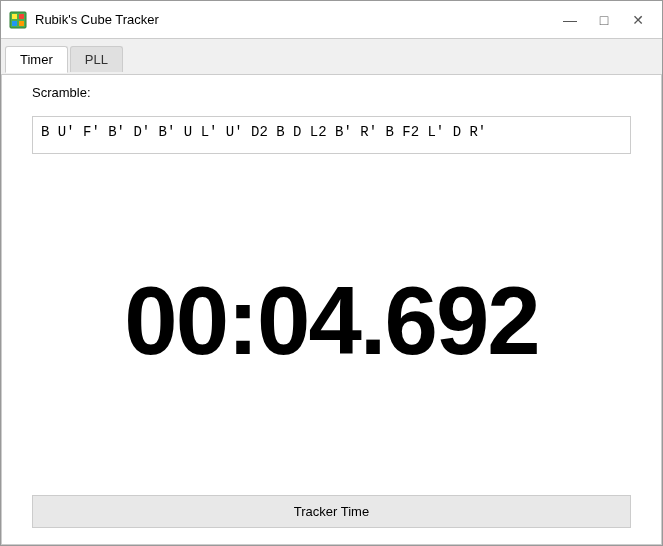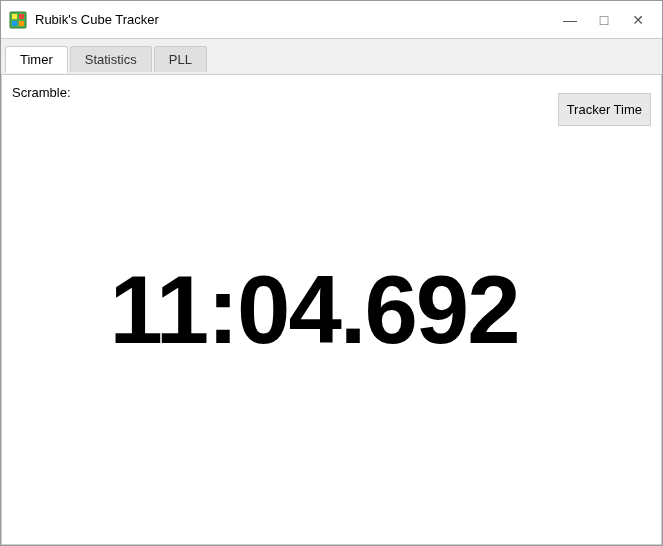--- a/index.html
+++ b/index.html
@@ -97,22 +97,22 @@
       border-bottom: 1px solid #ffffff;
       margin-bottom: -1px;
       font-weight: normal;
       color: #000;
     }
 
     .content {
       background: #ffffff;
       flex: 1;
       display: flex;
-      flex-direction: row;
-      padding: 10px 10px;
+      flex-direction: column;
+      padding: 10px 30px;
       border: 1px solid #ccc;
       border-top: none;
       gap: 10px;
     }
 
     .scramble-label {
       font-size: 13px;
       color: #000;
       margin-bottom: 6px;
     }
@@ -180,30 +180,30 @@
     <span class="title-bar-title">Rubik's Cube Tracker</span>
     <div class="title-bar-controls">
       <button class="title-bar-btn">—</button>
       <button class="title-bar-btn">□</button>
       <button class="title-bar-btn close">✕</button>
     </div>
   </div>
 
   <div class="tab-bar">
     <div class="tab active">Timer</div>
-    <div class="tab">Statistics</div>
     <div class="tab">PLL</div>
   </div>
 
   <div class="content">
 
     <div class="scramble-label">Scramble:</div>
+    <div class="scramble-box">B U' F' B' D' B' U L' U' D2 B D L2 B' R' B F2 L' D R'</div>
 
     <div class="timer-display">
-      <span class="timer-text">11:04.692</span>
+      <span class="timer-text">00:04.692</span>
     </div>
 
     <div class="bottom-buttons">
       <button class="action-btn">Tracker Time</button>
     </div>
 
   </div>
 </div>
 
 </body></html>

